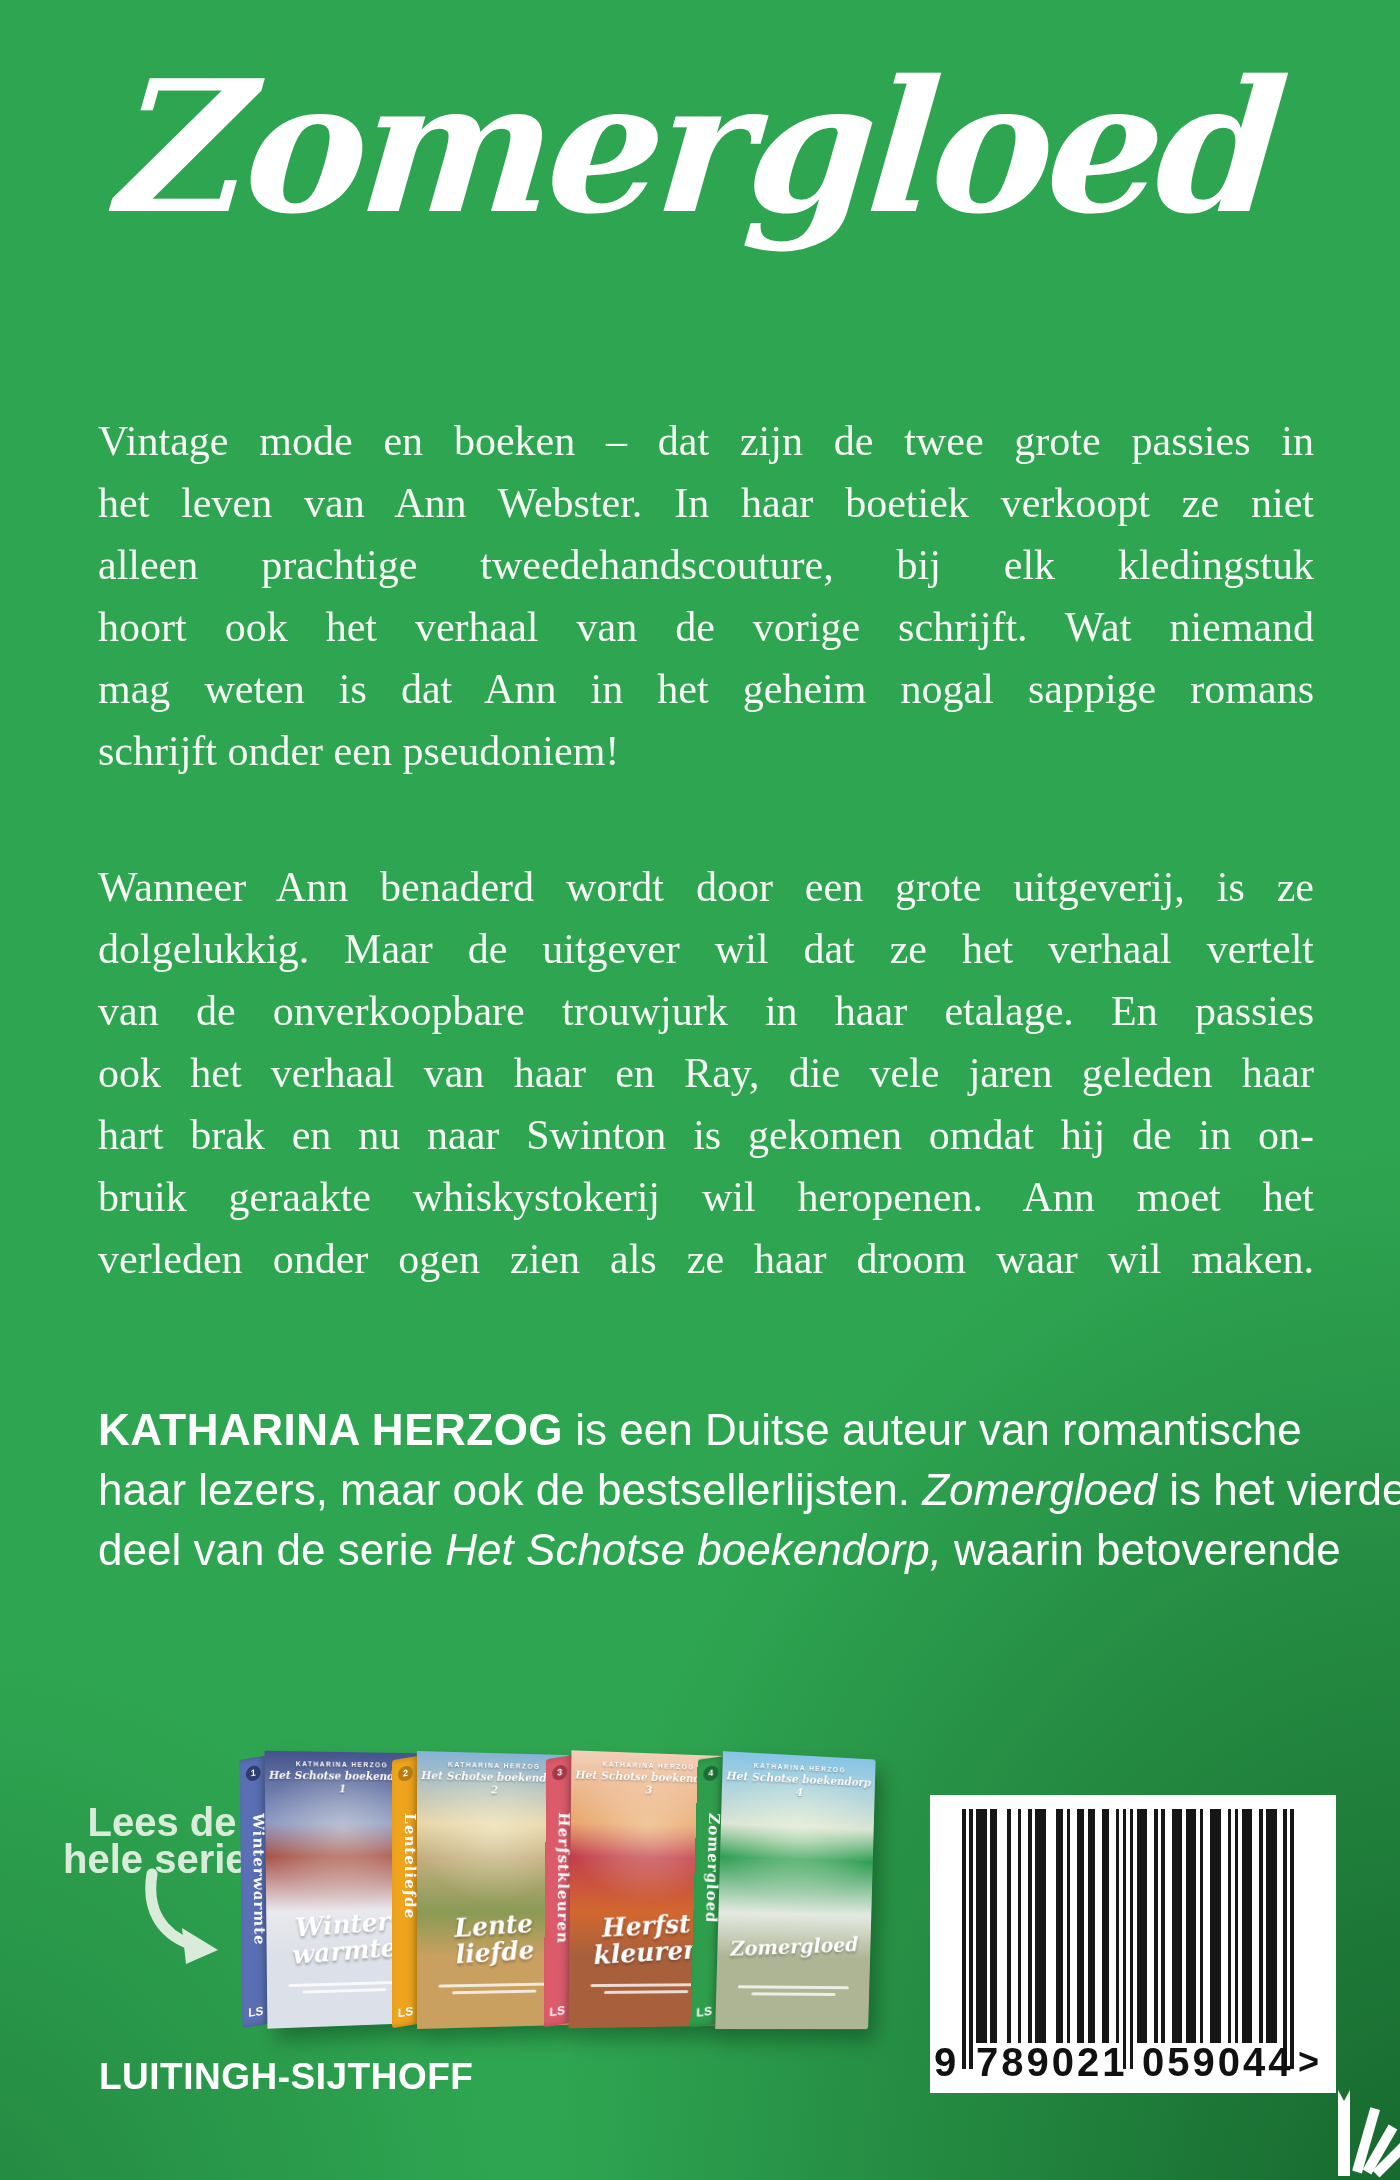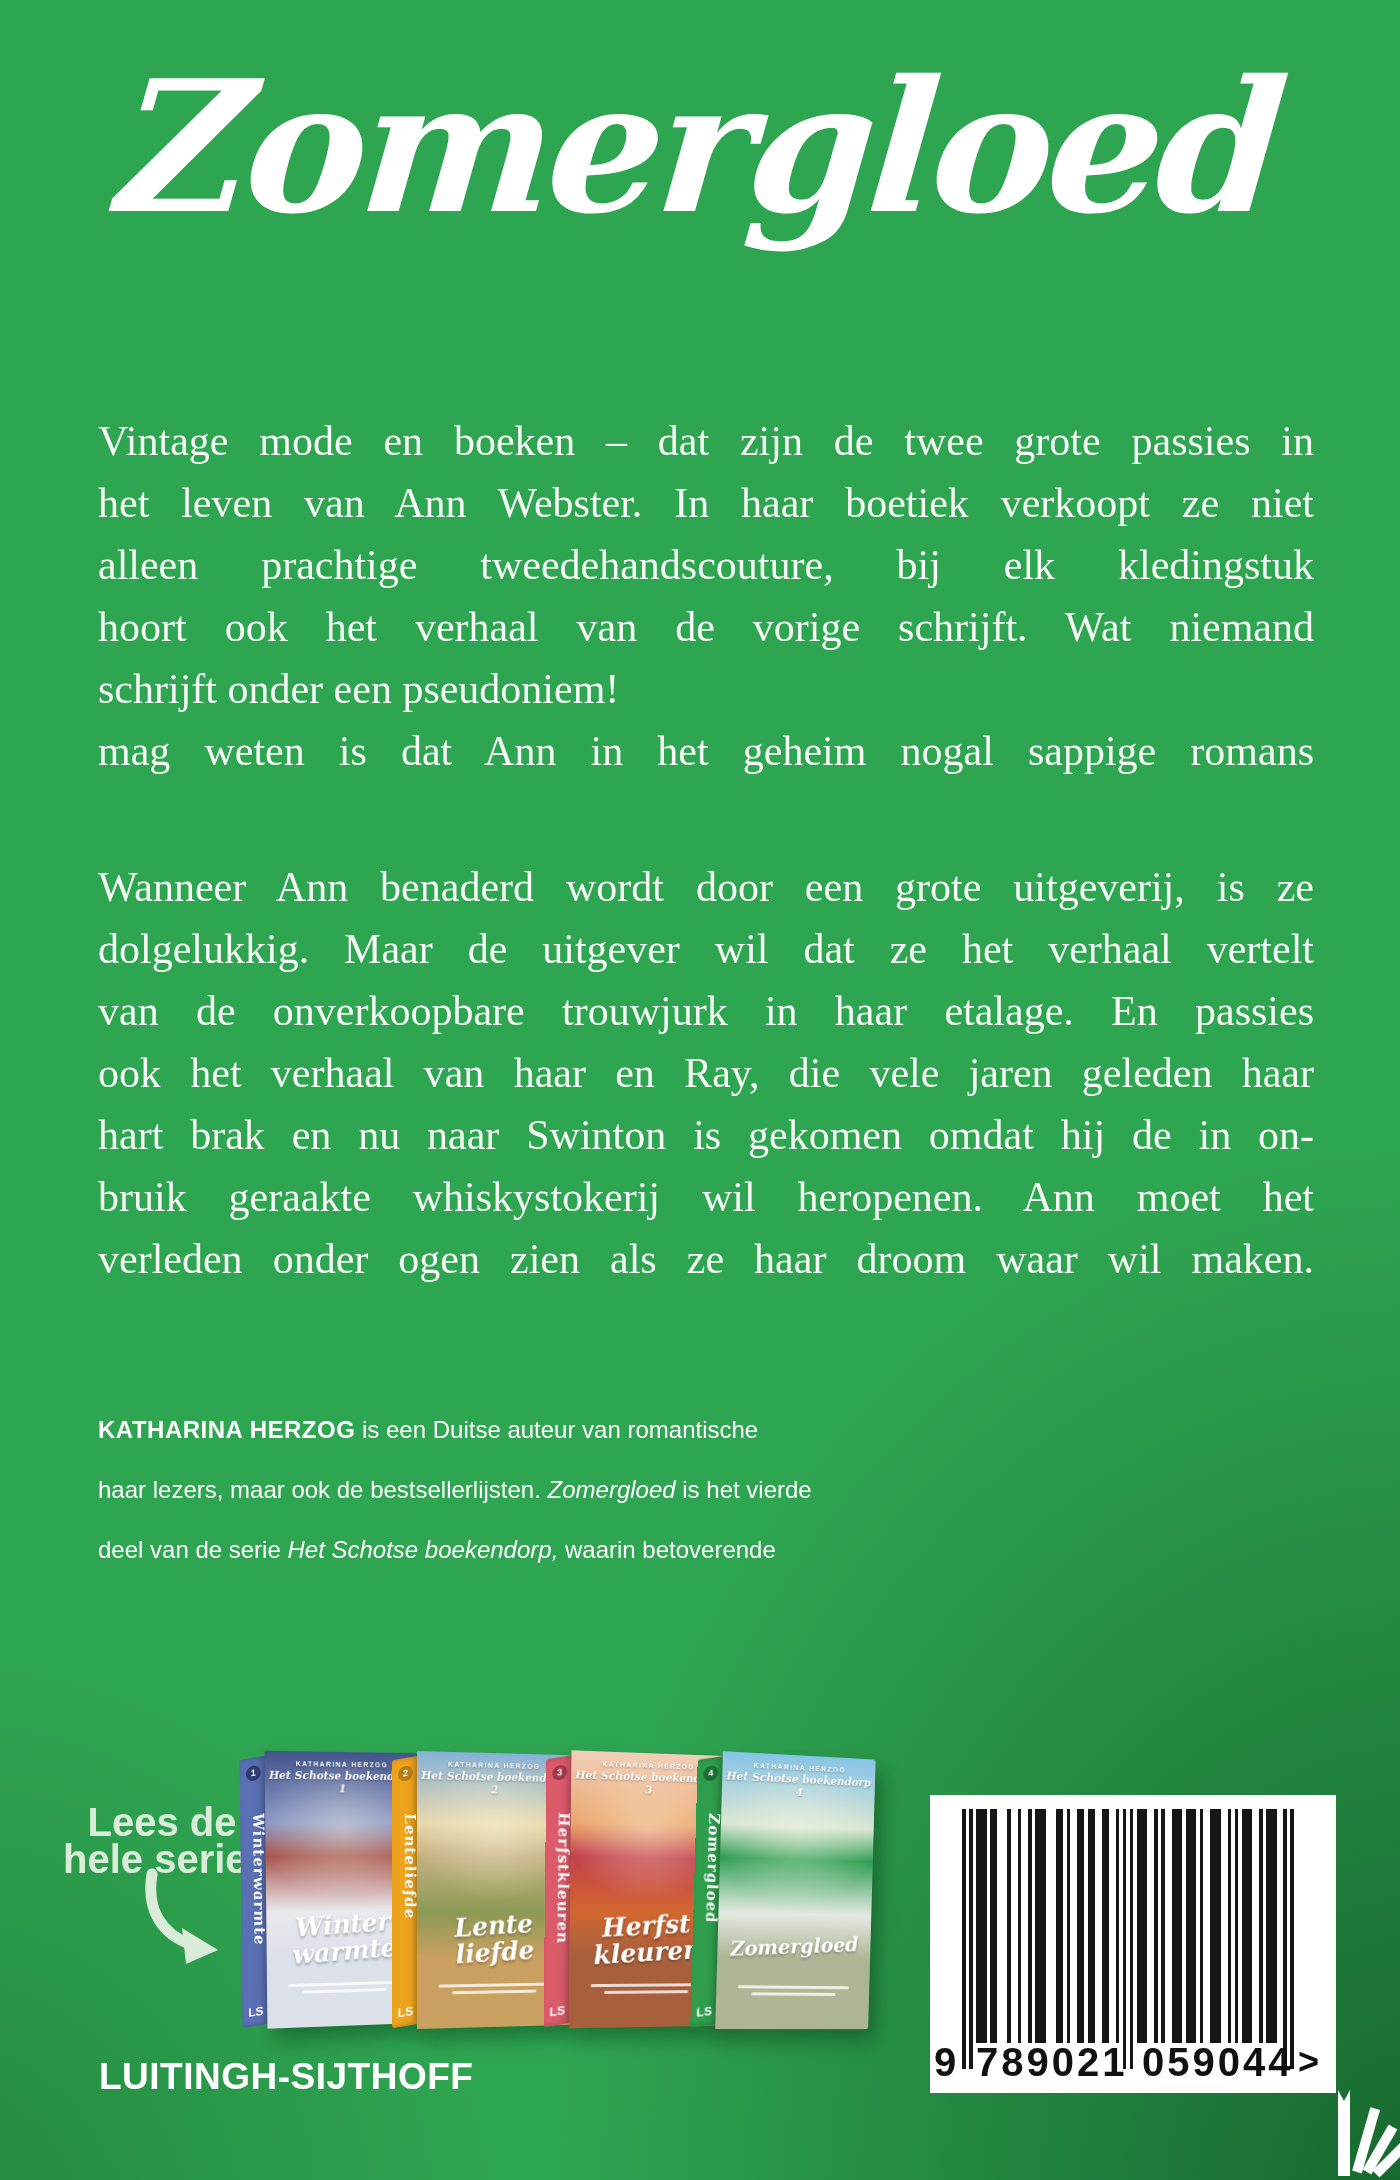--- a/index.html
+++ b/index.html
@@ -18,21 +18,21 @@
     font-size:182px;color:#fff;letter-spacing:-6px;transform:skewX(-5deg);
   }
   
   .para{position:absolute;left:98px;width:1216px;color:#F5FAF4;
     font-family:"Liberation Serif", serif;font-size:42px;}
   .para1{top:410px;}
   .para2{top:856px;}
   .pline{height:62px;line-height:62px;text-align:justify;text-align-last:justify;overflow:visible;}
   .pline.lastline{text-align-last:left;}
   
-  .bio{position:absolute;left:98px;top:1400px;width:1270px;color:#FDFEFD;font-size:24px;}
+  .bio{position:absolute;left:98px;top:1400px;width:1270px;color:#FDFEFD;font-size:44px;}
   .bline{height:60px;line-height:60px;white-space:nowrap;}
   .bline .b{font-weight:700;letter-spacing:.5px;}
   .bline .i{font-style:italic;}
   
   .callout{position:absolute;left:52px;top:1804px;width:220px;text-align:center;
     color:var(--muted,#D9EBD9);font-size:40px;line-height:37px;font-weight:600;}
   .arrow{position:absolute;left:118px;top:1868px;width:104px;height:110px;}
   
   .book{position:absolute;width:186px;height:282px;}
   .book:nth-child(1){left:241px;top:1750px;z-index:1;transform:rotate(-.6deg);}
@@ -86,22 +86,22 @@
 
 <div class="page" style="--bg: #2EA551; --muted: #D9EBD9;">
 
   <h1 class="title">Zomergloed</h1>
 
   <div class="para para1">
       <div class="pline">Vintage mode en boeken – dat zijn de twee grote passies in</div>
       <div class="pline">het leven van Ann Webster. In haar boetiek verkoopt ze niet</div>
       <div class="pline">alleen prachtige tweedehandscouture, bij elk kledingstuk</div>
       <div class="pline">hoort ook het verhaal van de vorige schrijft. Wat niemand</div>
+      <div class="pline">mag weten is dat Ann in het geheim nogal sappige romans</div>
       <div class="pline lastline">schrijft onder een pseudoniem!</div>
-      <div class="pline">mag weten is dat Ann in het geheim nogal sappige romans</div>
     </div>
   <div class="para para2">
       <div class="pline">Wanneer Ann benaderd wordt door een grote uitgeverij, is ze</div>
       <div class="pline">dolgelukkig. Maar de uitgever wil dat ze het verhaal vertelt</div>
       <div class="pline">van de onverkoopbare trouwjurk in haar etalage. En passies</div>
       <div class="pline">ook het verhaal van haar en Ray, die vele jaren geleden haar</div>
       <div class="pline">hart brak en nu naar Swinton is gekomen omdat hij de in on-</div>
       <div class="pline">bruik geraakte whiskystokerij wil heropenen. Ann moet het</div>
       <div class="pline">verleden onder ogen zien als ze haar droom waar wil maken.</div>
     </div>

